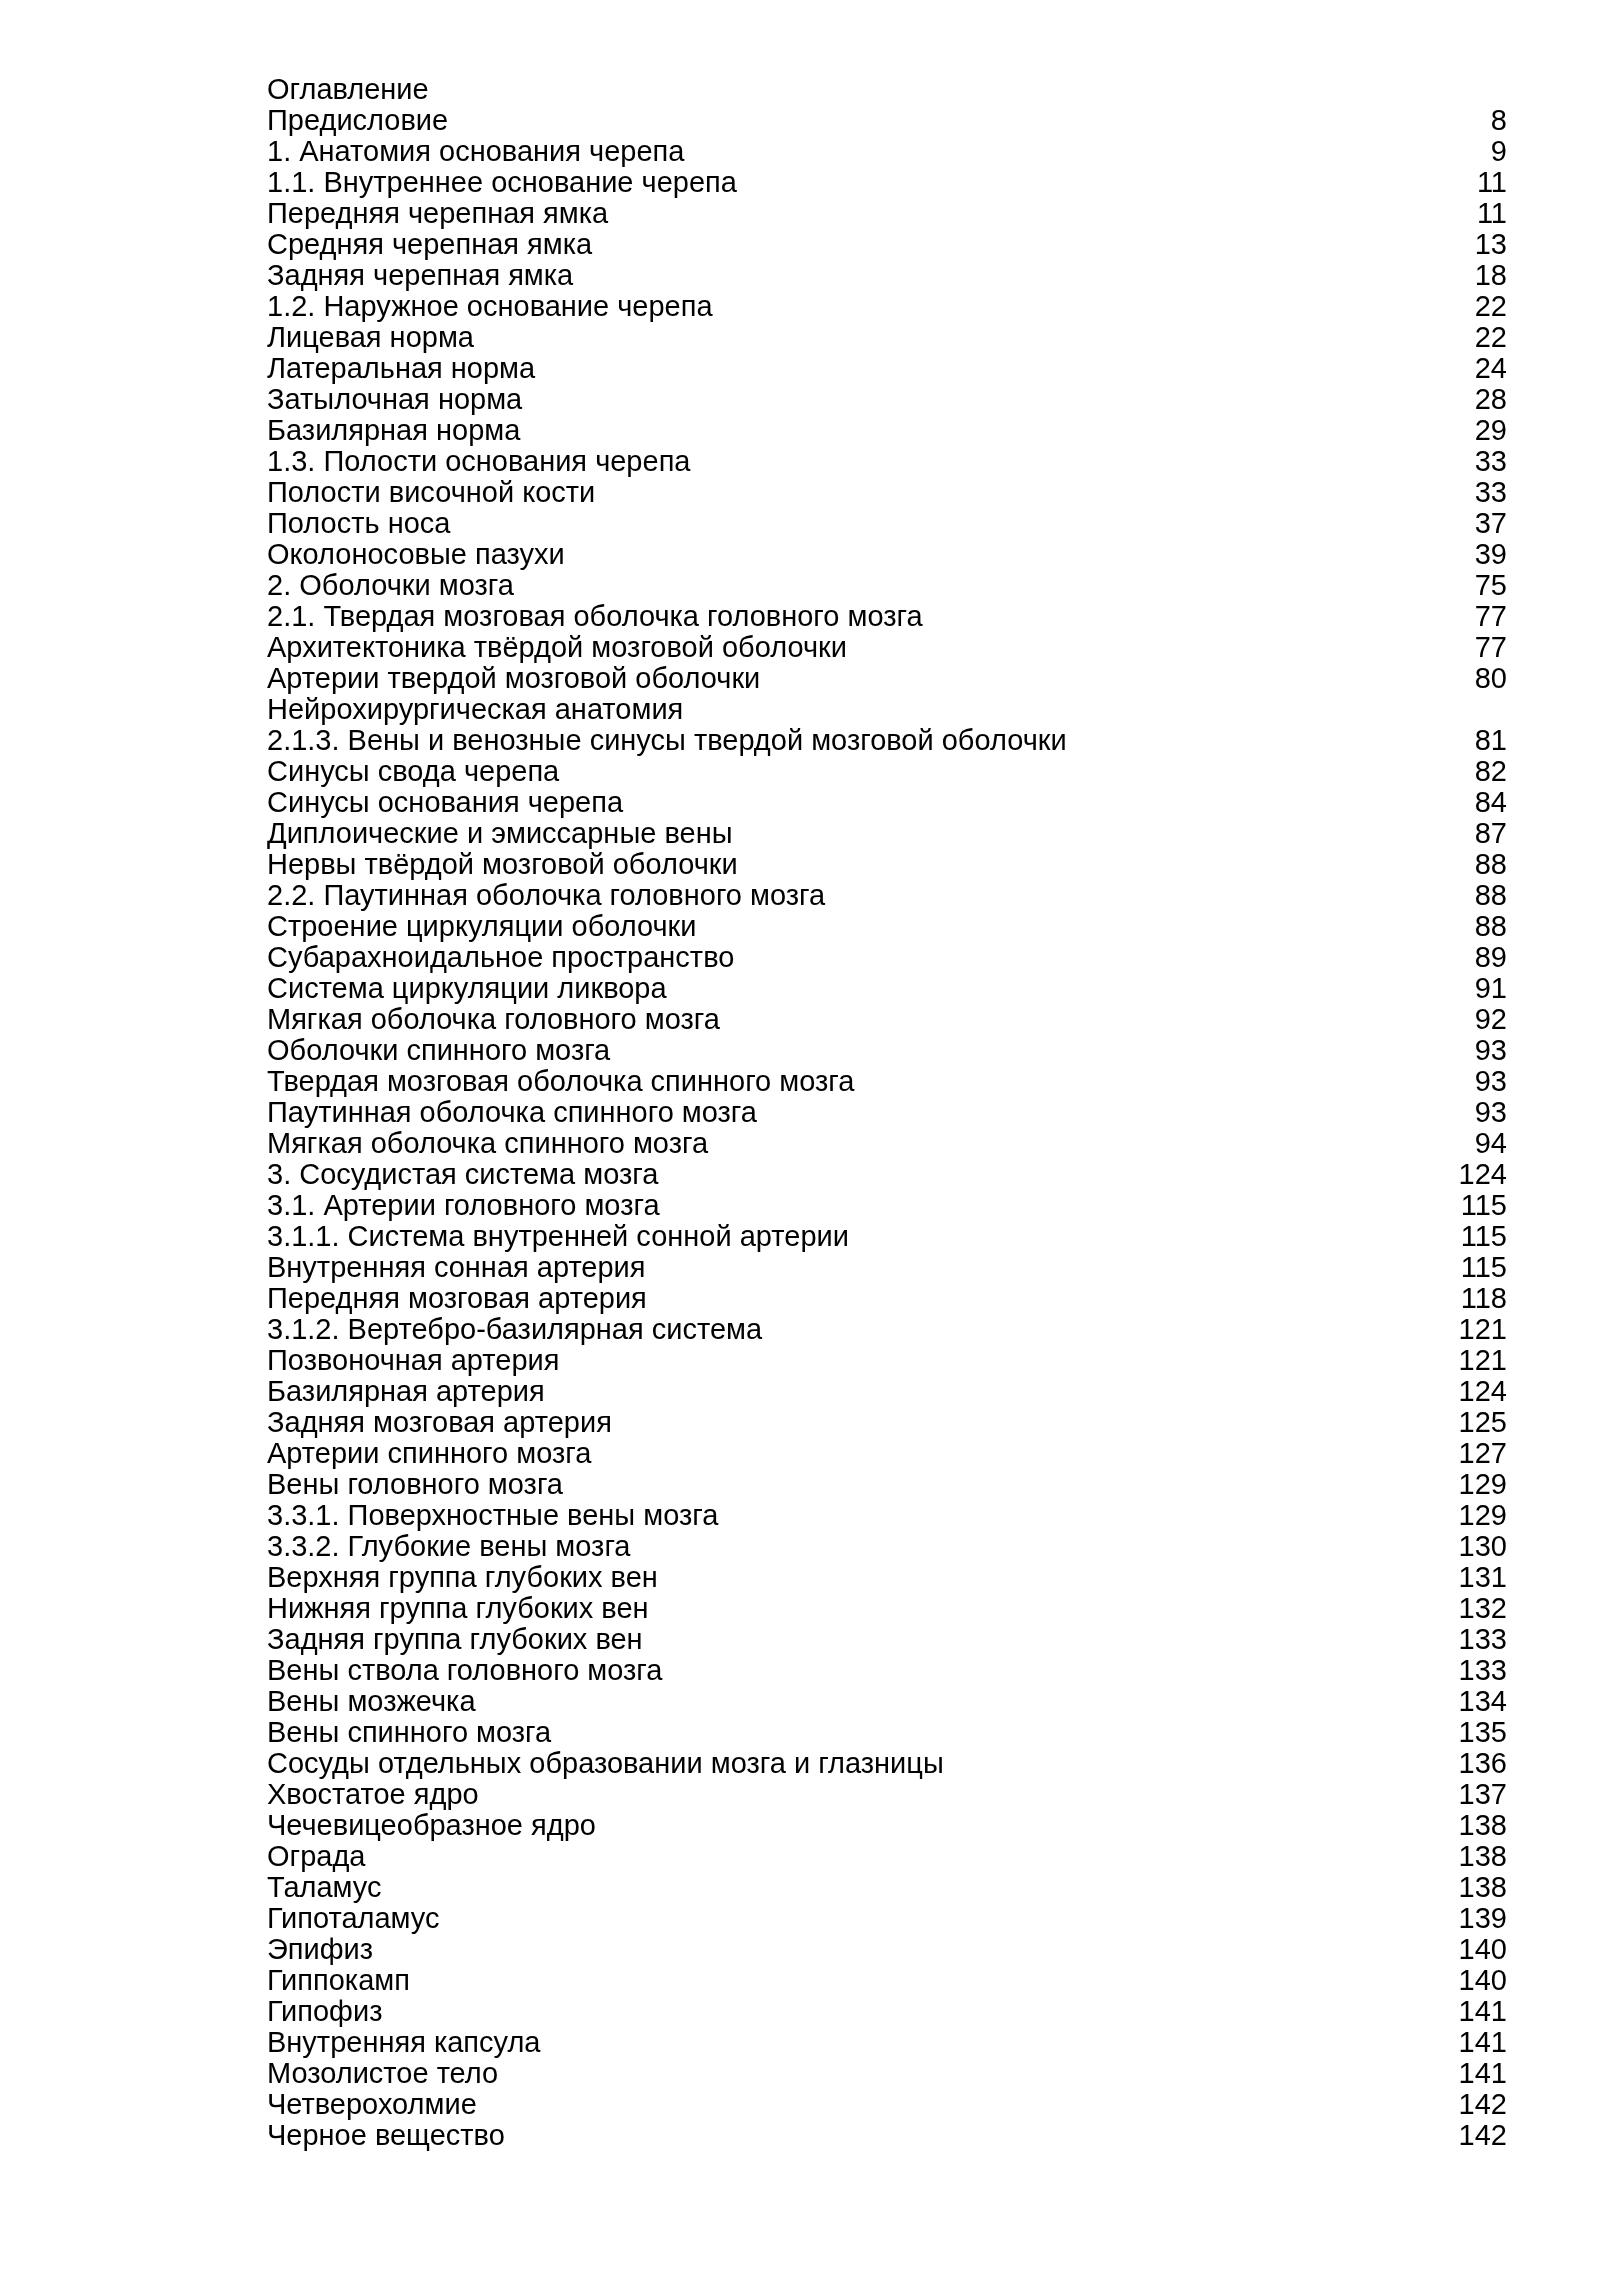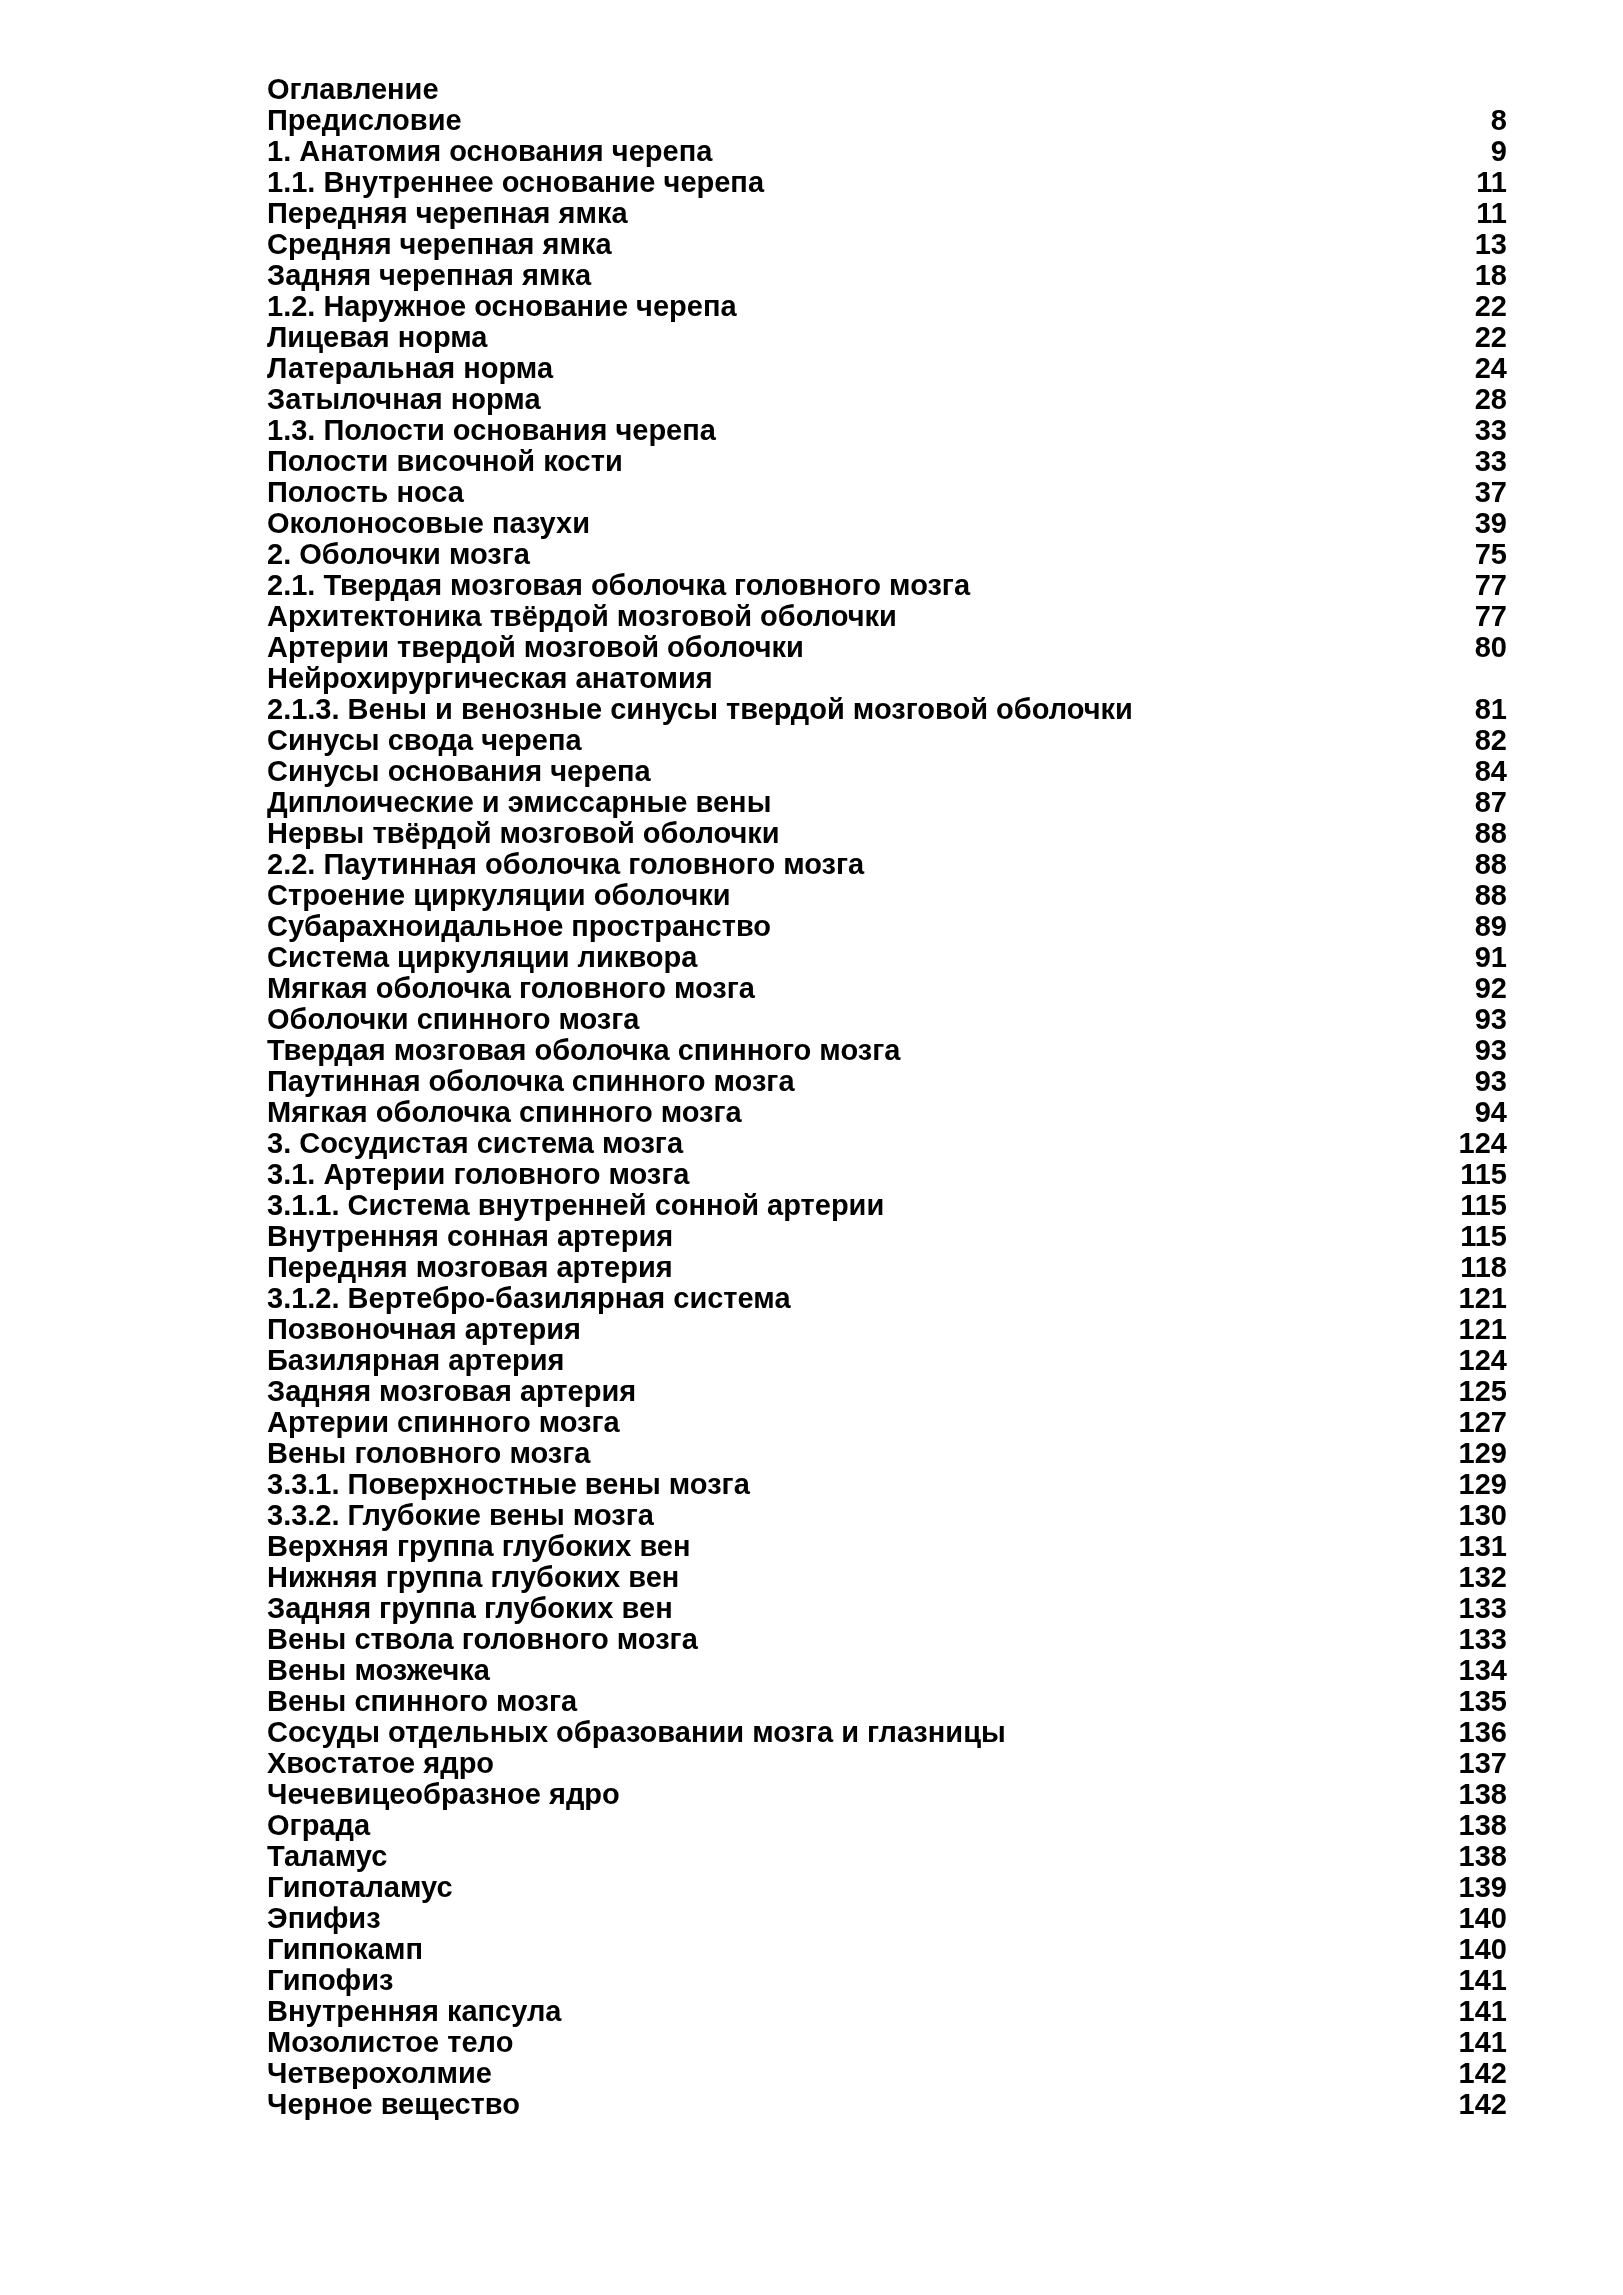--- a/index.html
+++ b/index.html
@@ -10,21 +10,20 @@
     color: #000000;
     font-family: "Liberation Sans", "DejaVu Sans", sans-serif;
     overflow: hidden;
     position: relative;
   }
   .doc-page {
     position: absolute;
     left: 267px;
     top: 74px;
     width: 1240px; 
-    font-weight: bold;
   }
   .row {
     display: flex;
     justify-content: space-between;
     align-items: baseline;
     height: 31px;
     line-height: 31px;
     font-size: 29px;
     white-space: nowrap;
   }
@@ -74,20 +73,24 @@
       </div>
       <div class="row">
         <span class="label">Латеральная норма</span>
         <span class="page-num">24</span>
       </div>
       <div class="row">
         <span class="label">Затылочная норма</span>
         <span class="page-num">28</span>
       </div>
       <div class="row">
+        <span class="label">Базилярная норма</span>
+        <span class="page-num">29</span>
+      </div>
+      <div class="row">
         <span class="label">1.3. Полости основания черепа</span>
         <span class="page-num">33</span>
       </div>
       <div class="row">
         <span class="label">Полости височной кости</span>
         <span class="page-num">33</span>
       </div>
       <div class="row">
         <span class="label">Полость носа</span>
         <span class="page-num">37</span>

